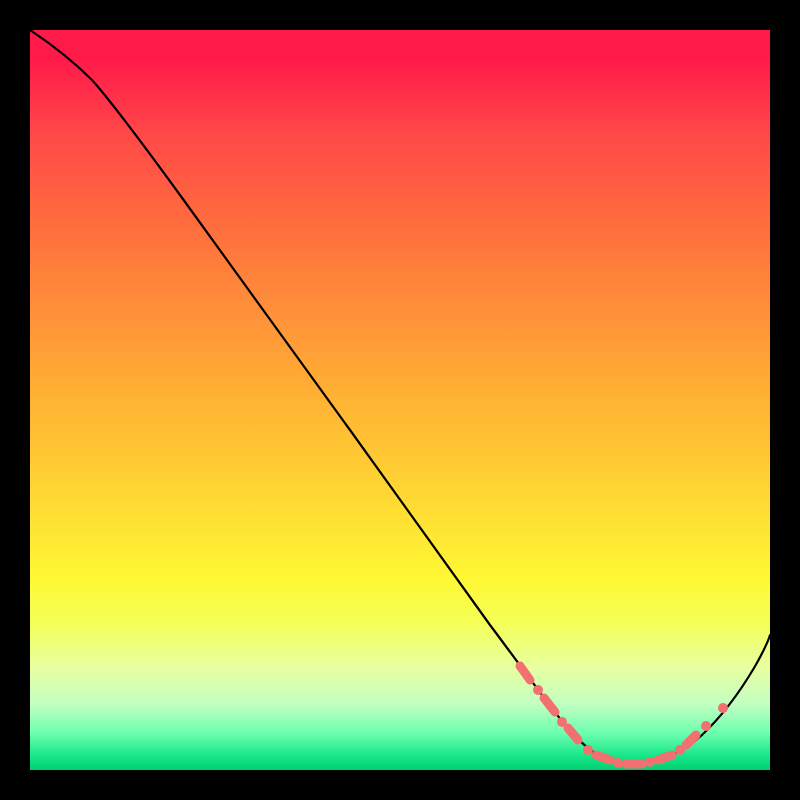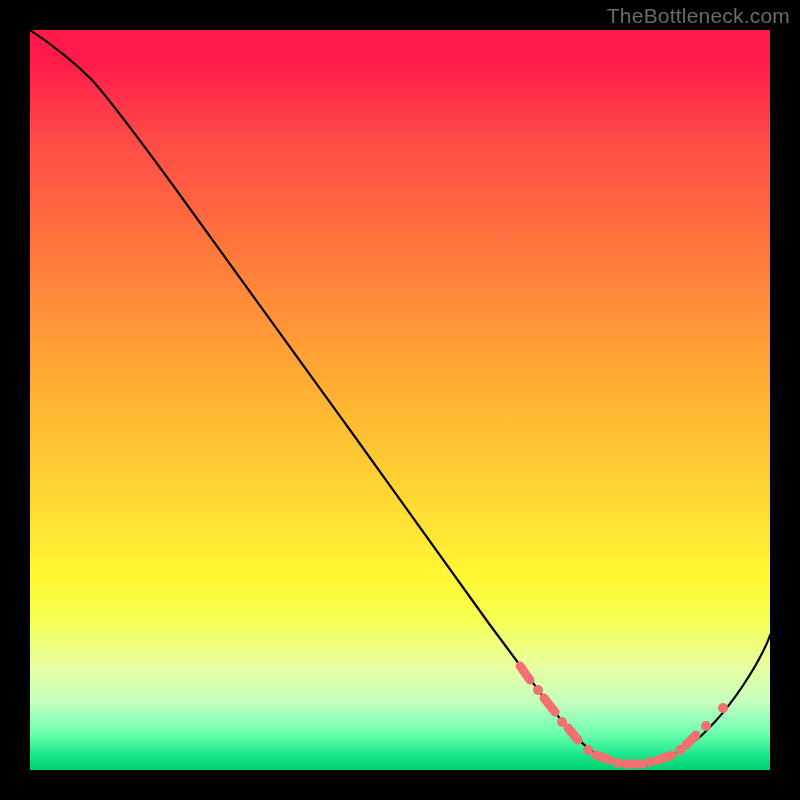--- a/index.html
+++ b/index.html
@@ -114,15 +114,14 @@
       <circle class="dot" cx="620" cy="732" r="5"></circle>
       <line class="dash" x1="628" y1="730" x2="642" y2="725"></line>
 
       <circle class="dot" cx="650" cy="720" r="5"></circle>
       <line class="dash" x1="656" y1="715" x2="666" y2="705"></line>
       <circle class="dot" cx="676" cy="696" r="5"></circle>
       <circle class="dot" cx="693" cy="678" r="5"></circle>
     </svg>
   </div>
 
-  <div class="watermark">TheBottleneck.com</div>
 
 </div>
 
 </body></html>

